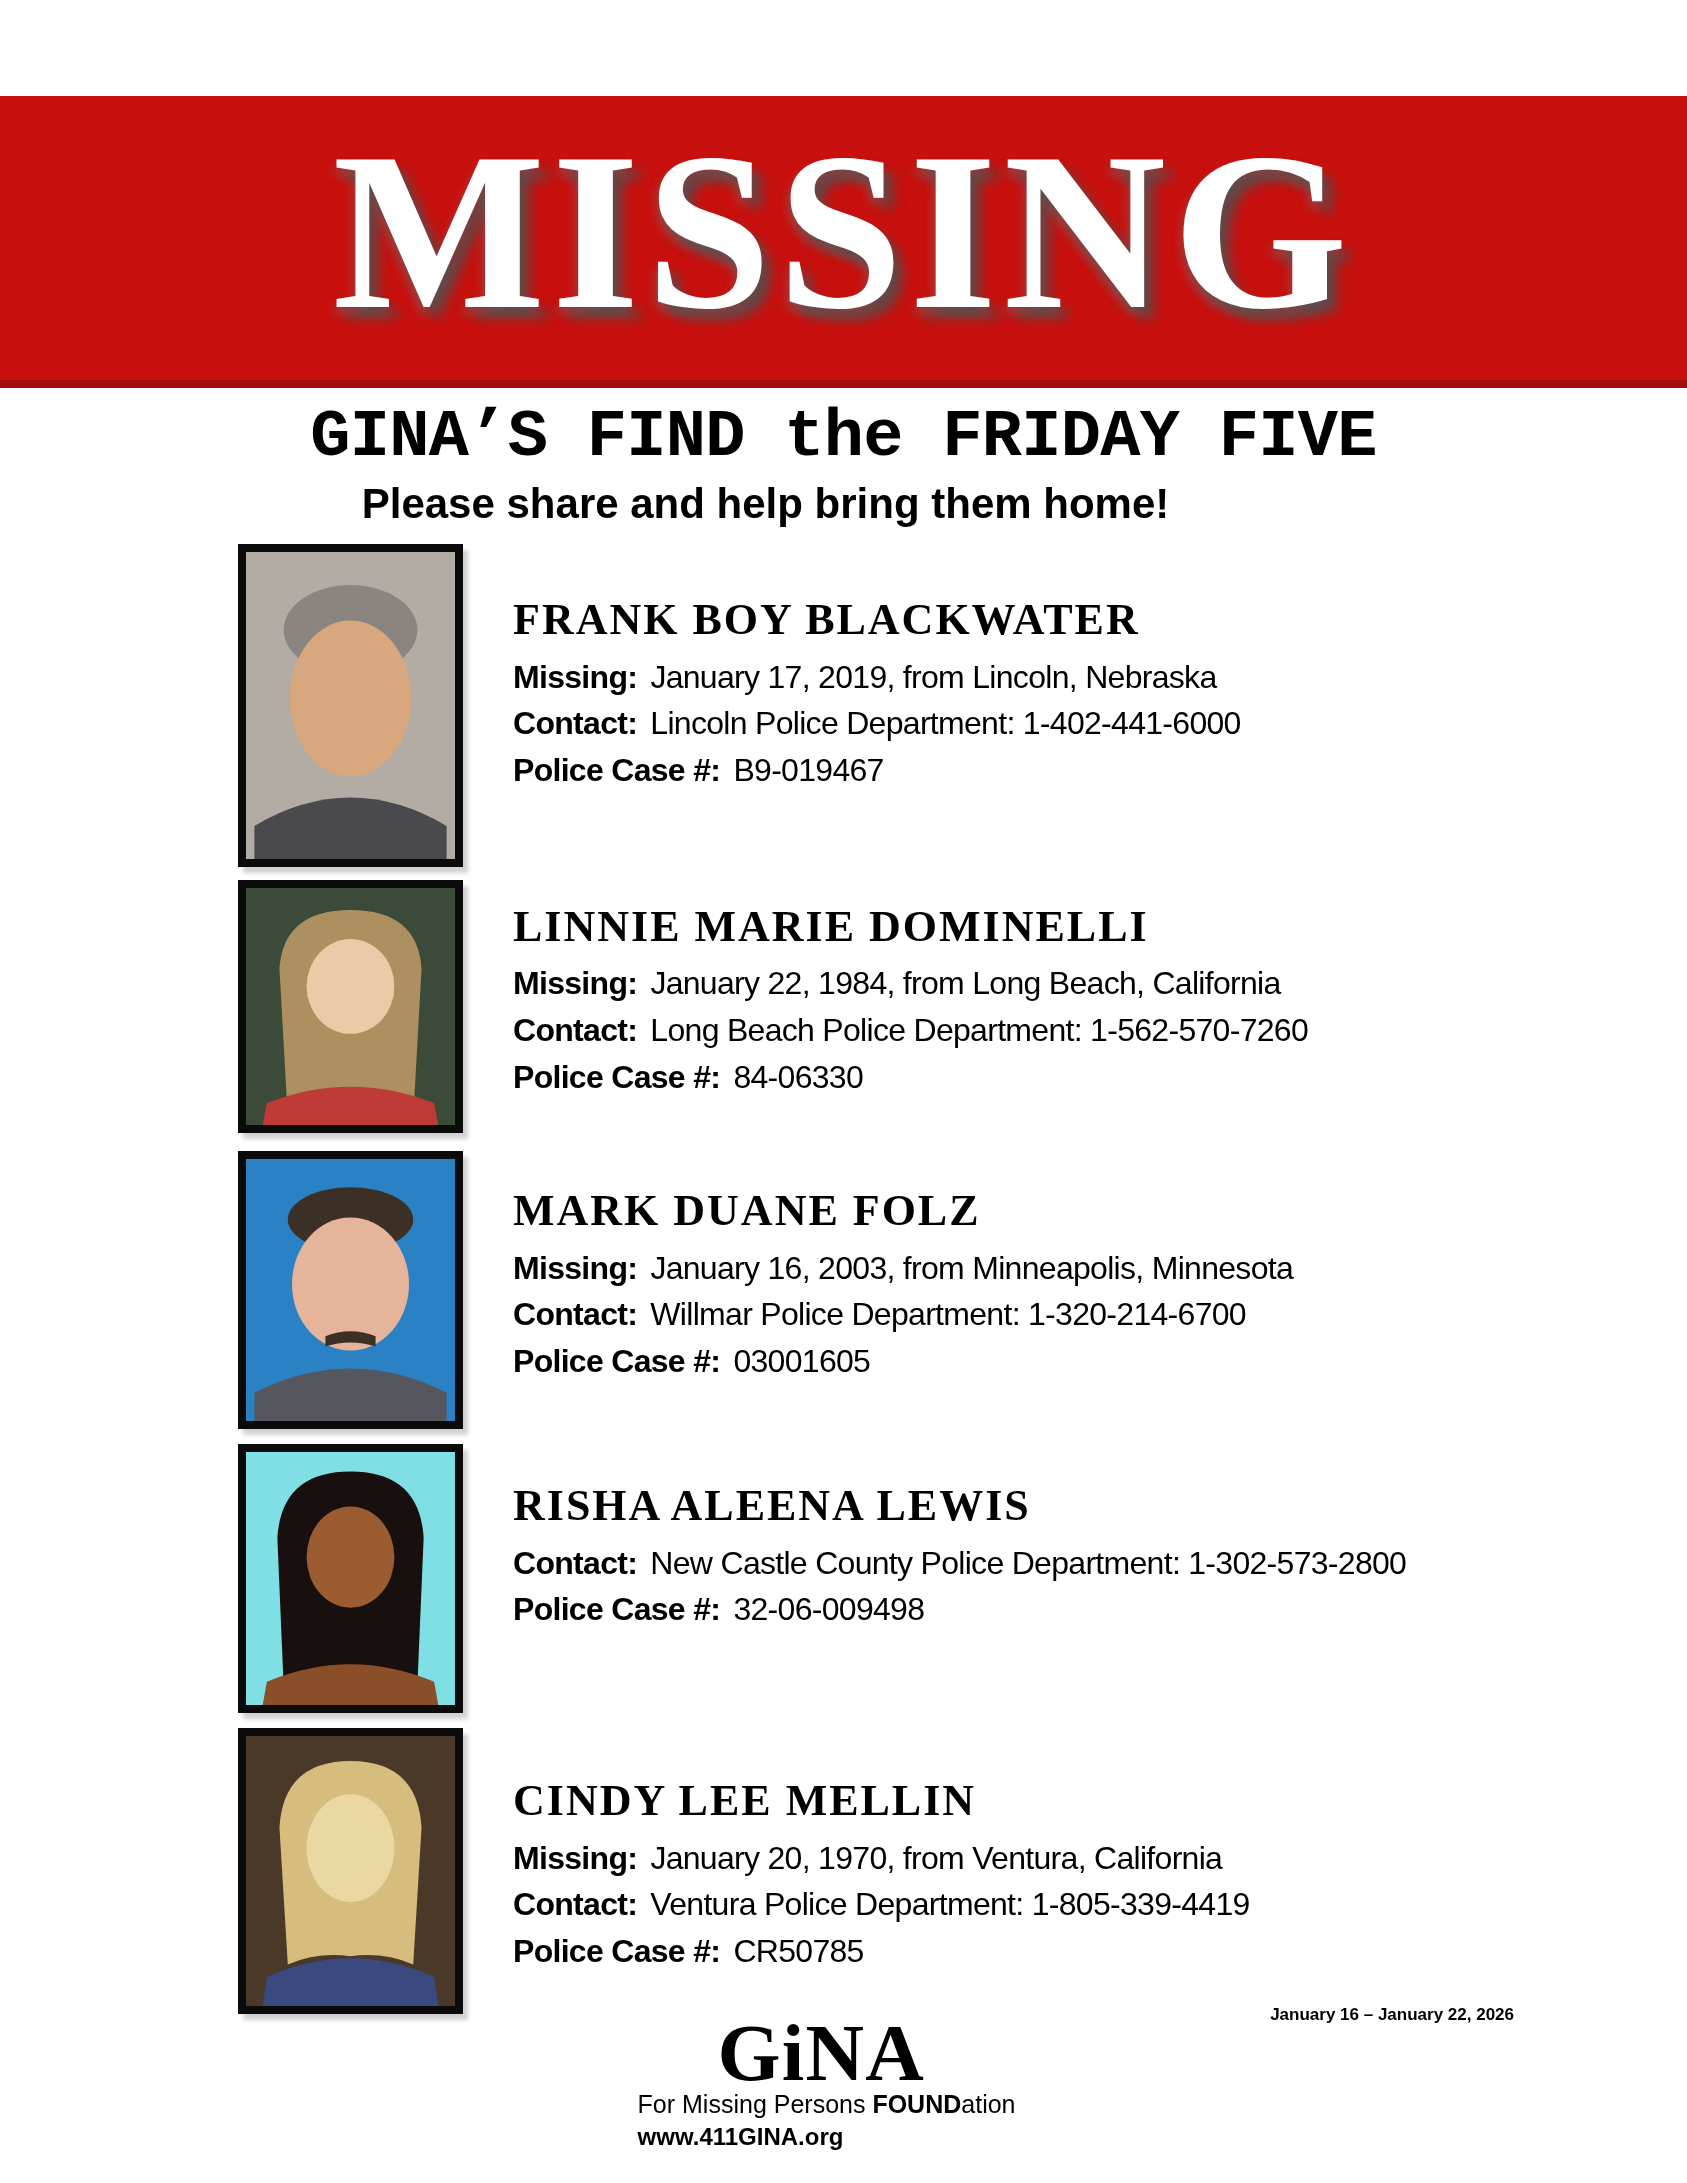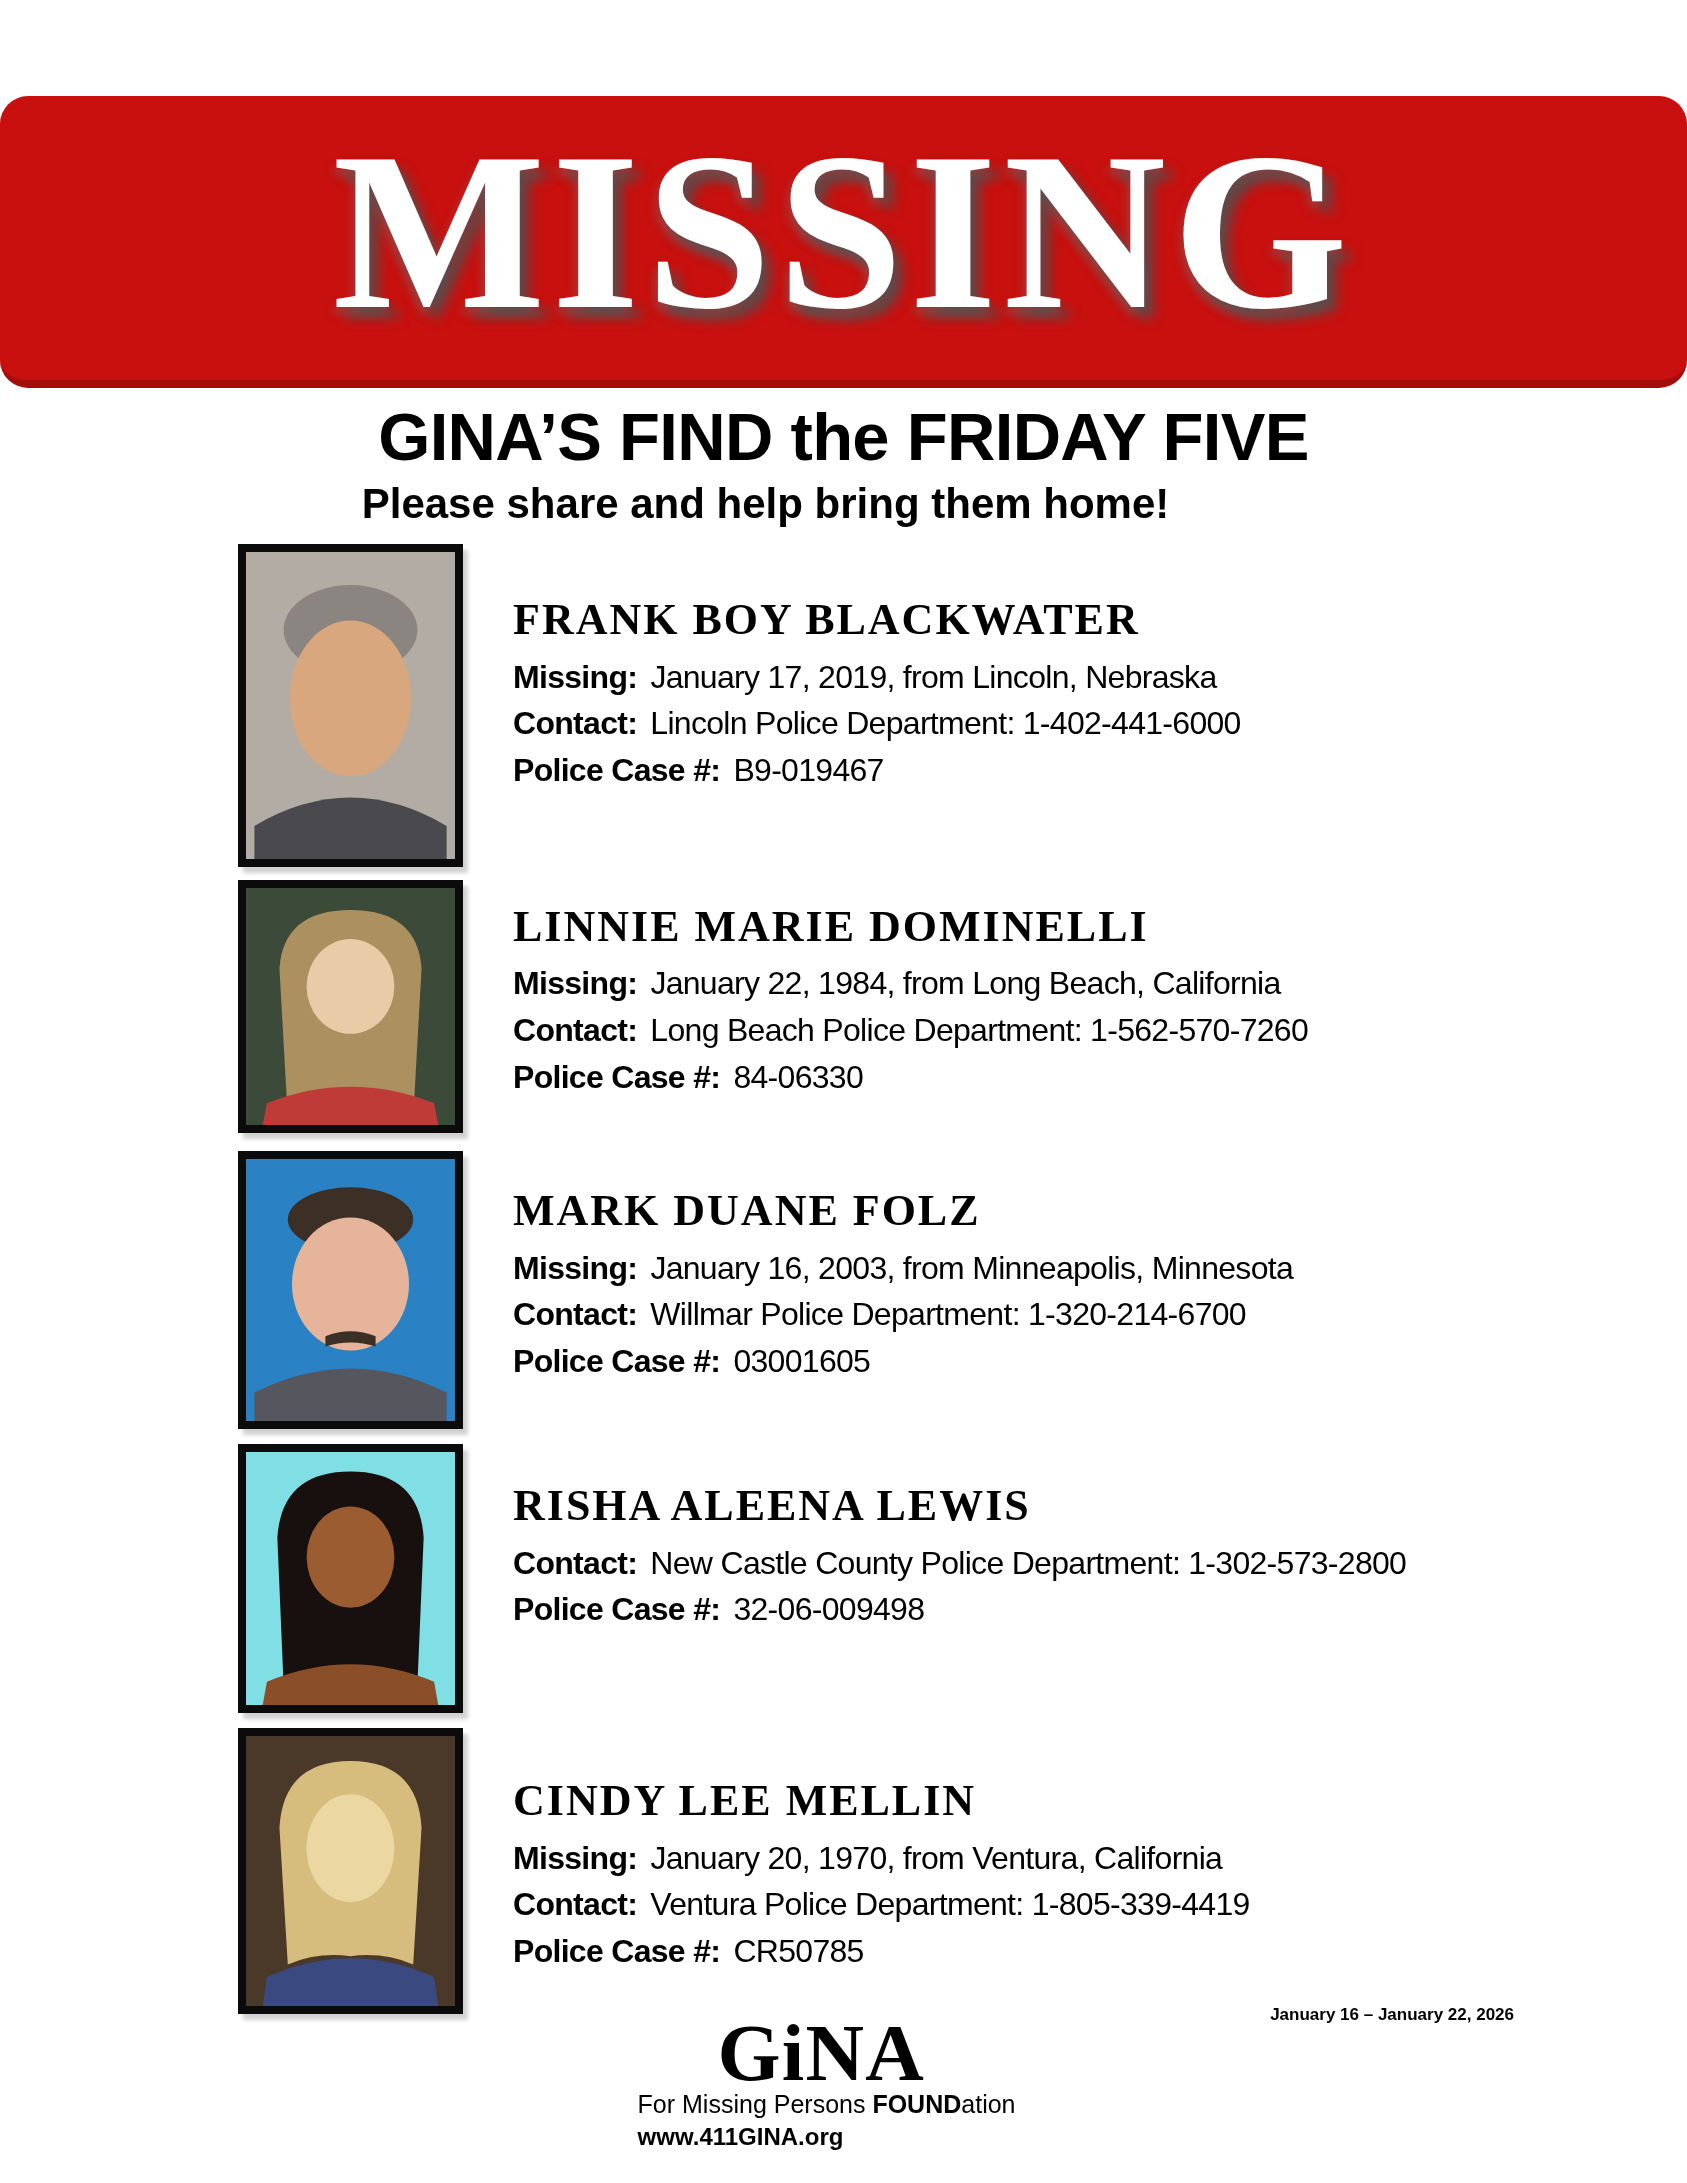--- a/index.html
+++ b/index.html
@@ -5,32 +5,32 @@
   html,body{margin:0;padding:0;}
   body{
     width:1687px;height:2183px;position:relative;background:#ffffff;
     font-family:"Liberation Sans","DejaVu Sans",sans-serif;color:#000;
     overflow:hidden;
   }
   
   .banner{
     position:absolute;top:96px;left:0;width:1687px;height:284px;
     background:#c8100e;border-bottom:8px solid #a30d0b;
-    display:flex;align-items:center;justify-content:center;border-radius:28px;
+    display:flex;align-items:center;justify-content:center;
   }
   .missing-title{
     font-family:"Liberation Serif","DejaVu Serif",serif;font-weight:700;
     font-size:225px;line-height:1;letter-spacing:6.6px;color:#ffffff;
     text-shadow:9.3px 10.6px 12px rgba(80,80,80,.85), -2.6px 6.6px 9.3px rgba(120,120,120,.45);
     transform:translateY(-6.6px);
   }
   
   .headline{
     position:absolute;top:402px;left:0;width:1687px;text-align:center;
-    font-family:Liberation Sans, sans-serif;font-weight:700;
+    font-family:Liberation Mono, monospace;font-weight:700;
     font-size:67px;letter-spacing:-0.7px;line-height:1.05;
   }
   .subheadline{
     position:absolute;top:480px;left:0;width:1531px;text-align:center;
     font-weight:700;font-size:42px;letter-spacing:0;
   }
   
   .entry{position:absolute;left:0;width:1687px;}
   .e1{top:544px;} .e2{top:880px;} .e3{top:1151px;} .e4{top:1444px;} .e5{top:1728px;}
   .photo-frame{

